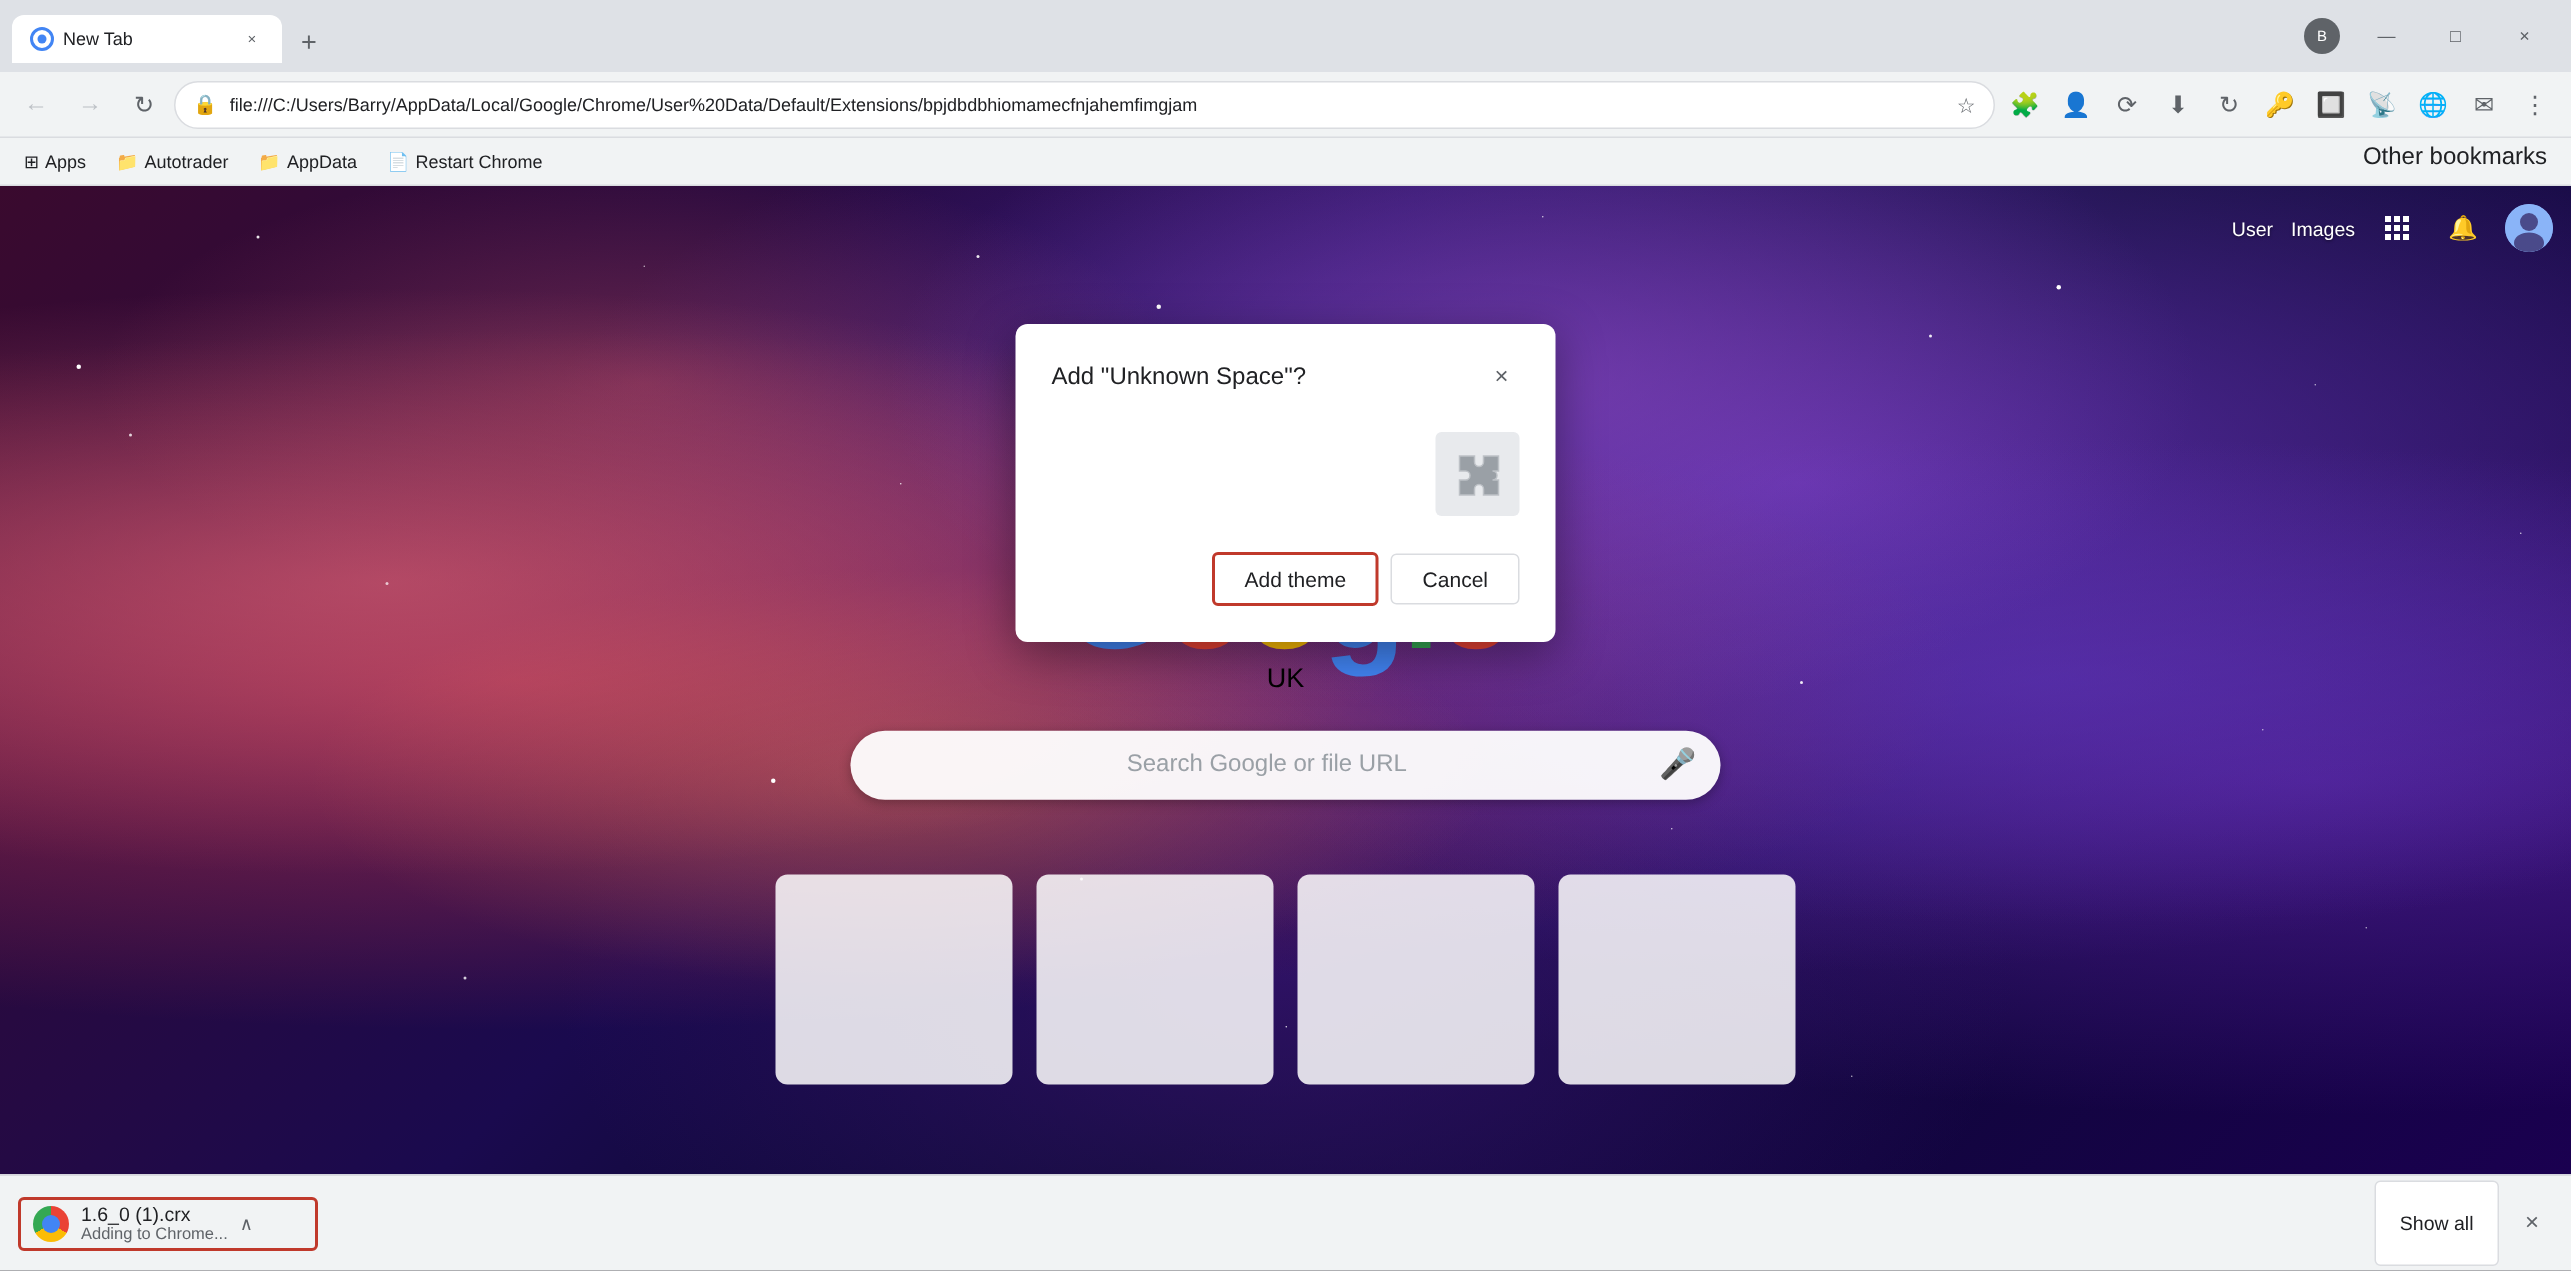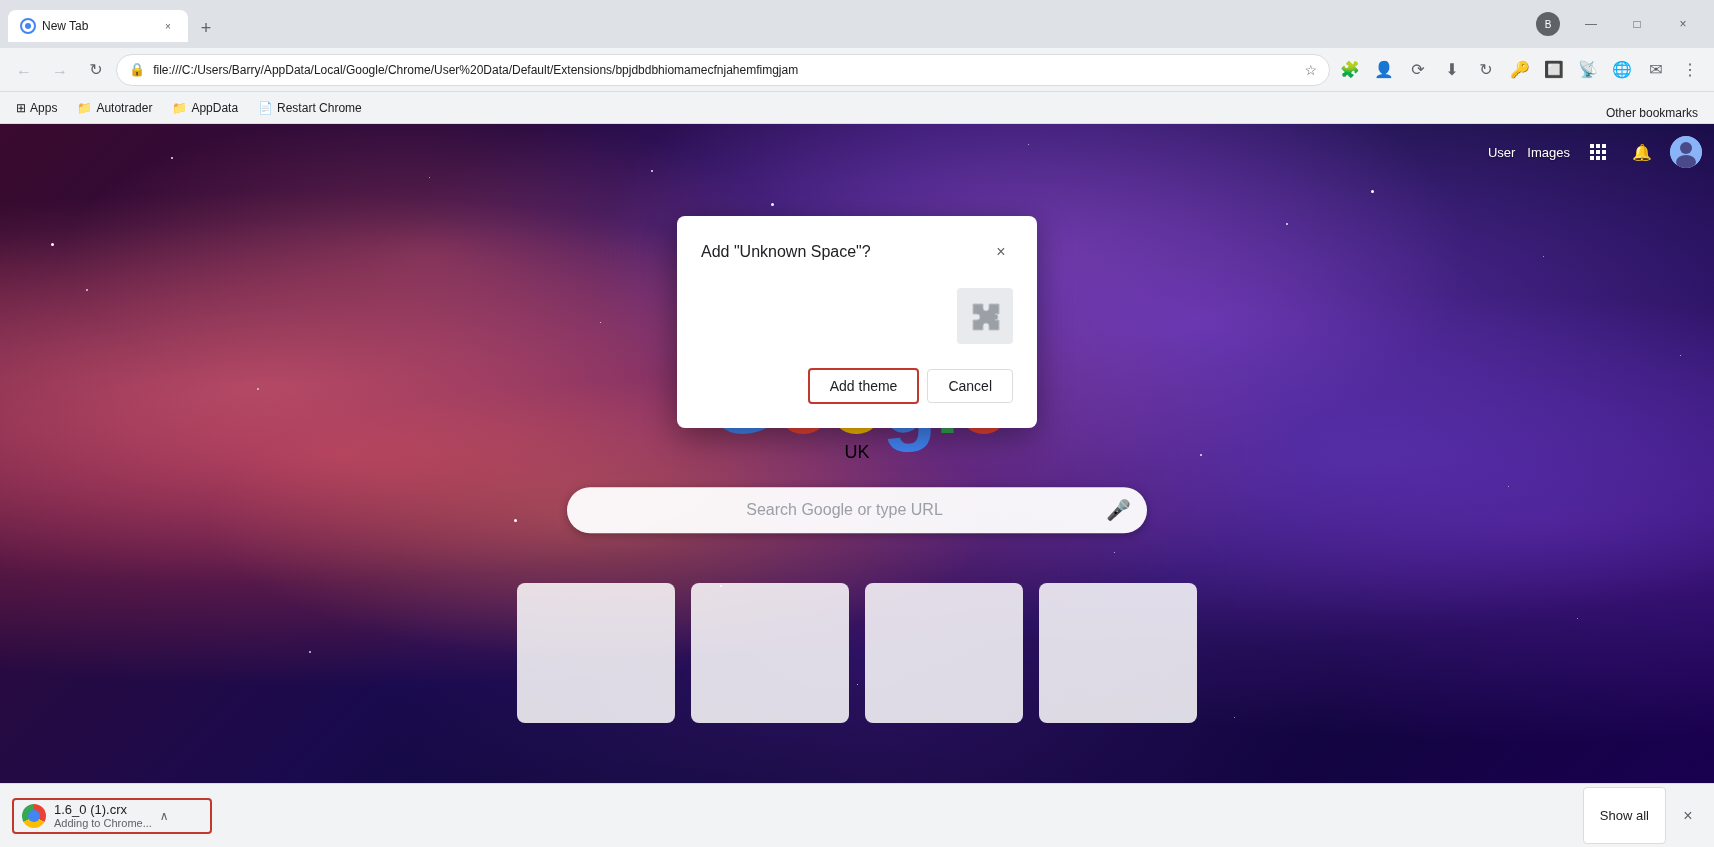--- a/index.html
+++ b/index.html
@@ -28,21 +28,21 @@
     .address-bar-text { flex: 1; white-space: nowrap; overflow: hidden; text-overflow: ellipsis; font-size: 12px; }
     .star-icon { font-size: 14px; color: #5f6368; }
     .toolbar-icons { display: flex; align-items: center; gap: 2px; }
     .toolbar-icon { width: 32px; height: 32px; border-radius: 50%; display: flex; align-items: center; justify-content: center; font-size: 16px; color: #5f6368; cursor: pointer; }
 
     
     .bookmarks-bar { height: 32px; background: #f1f3f4; display: flex; align-items: center; padding: 0 8px; gap: 4px; border-bottom: 1px solid #dadce0; overflow: hidden; }
     .bookmark-item { display: flex; align-items: center; gap: 4px; padding: 0 8px; height: 24px; border-radius: 4px; cursor: pointer; font-size: 12px; color: #202124; white-space: nowrap; }
     .bookmark-icon { font-size: 12px; }
     .bookmarks-spacer { flex: 1; }
-    .other-bookmarks { margin-left: auto; padding: 0 8px; height: 24px; border-radius: 4px; cursor: pointer; font-size: 12px; color: #202124; display: flex; align-items: flex-end; white-space: nowrap; }
+    .other-bookmarks { margin-left: auto; padding: 0 8px; height: 24px; border-radius: 4px; cursor: pointer; font-size: 16px; color: #202124; display: flex; align-items: flex-start; white-space: nowrap; }
 
     
     .page-content { flex: 1; position: relative; overflow: hidden; }
 
     
     .space-bg {
       position: absolute; inset: 0;
       background: 
         radial-gradient(ellipse at 20% 50%, rgba(180, 50, 80, 0.8) 0%, transparent 50%),
         radial-gradient(ellipse at 70% 30%, rgba(100, 50, 180, 0.9) 0%, transparent 50%),
@@ -246,21 +246,21 @@
         </svg>
       </div>
     </div>
 
     <div class="google-area">
       <div class="google-logo">
         <span class="g-blue">G</span><span class="g-red">o</span><span class="g-yellow">o</span><span class="g-blue2">g</span><span class="g-green">l</span><span class="g-red2">e</span>
       </div>
       <span class="google-uk">UK</span>
       <div class="search-bar">
-        <span class="search-input-area">Search Google or type URL</span>
+        <span class="search-input-area">Search Google or file URL</span>
         <span class="mic-icon">🎤</span>
       </div>
     </div>
 
     <div class="speed-dial">
       <div class="speed-dial-item"></div>
       <div class="speed-dial-item"></div>
       <div class="speed-dial-item"></div>
       <div class="speed-dial-item"></div>
     </div>

